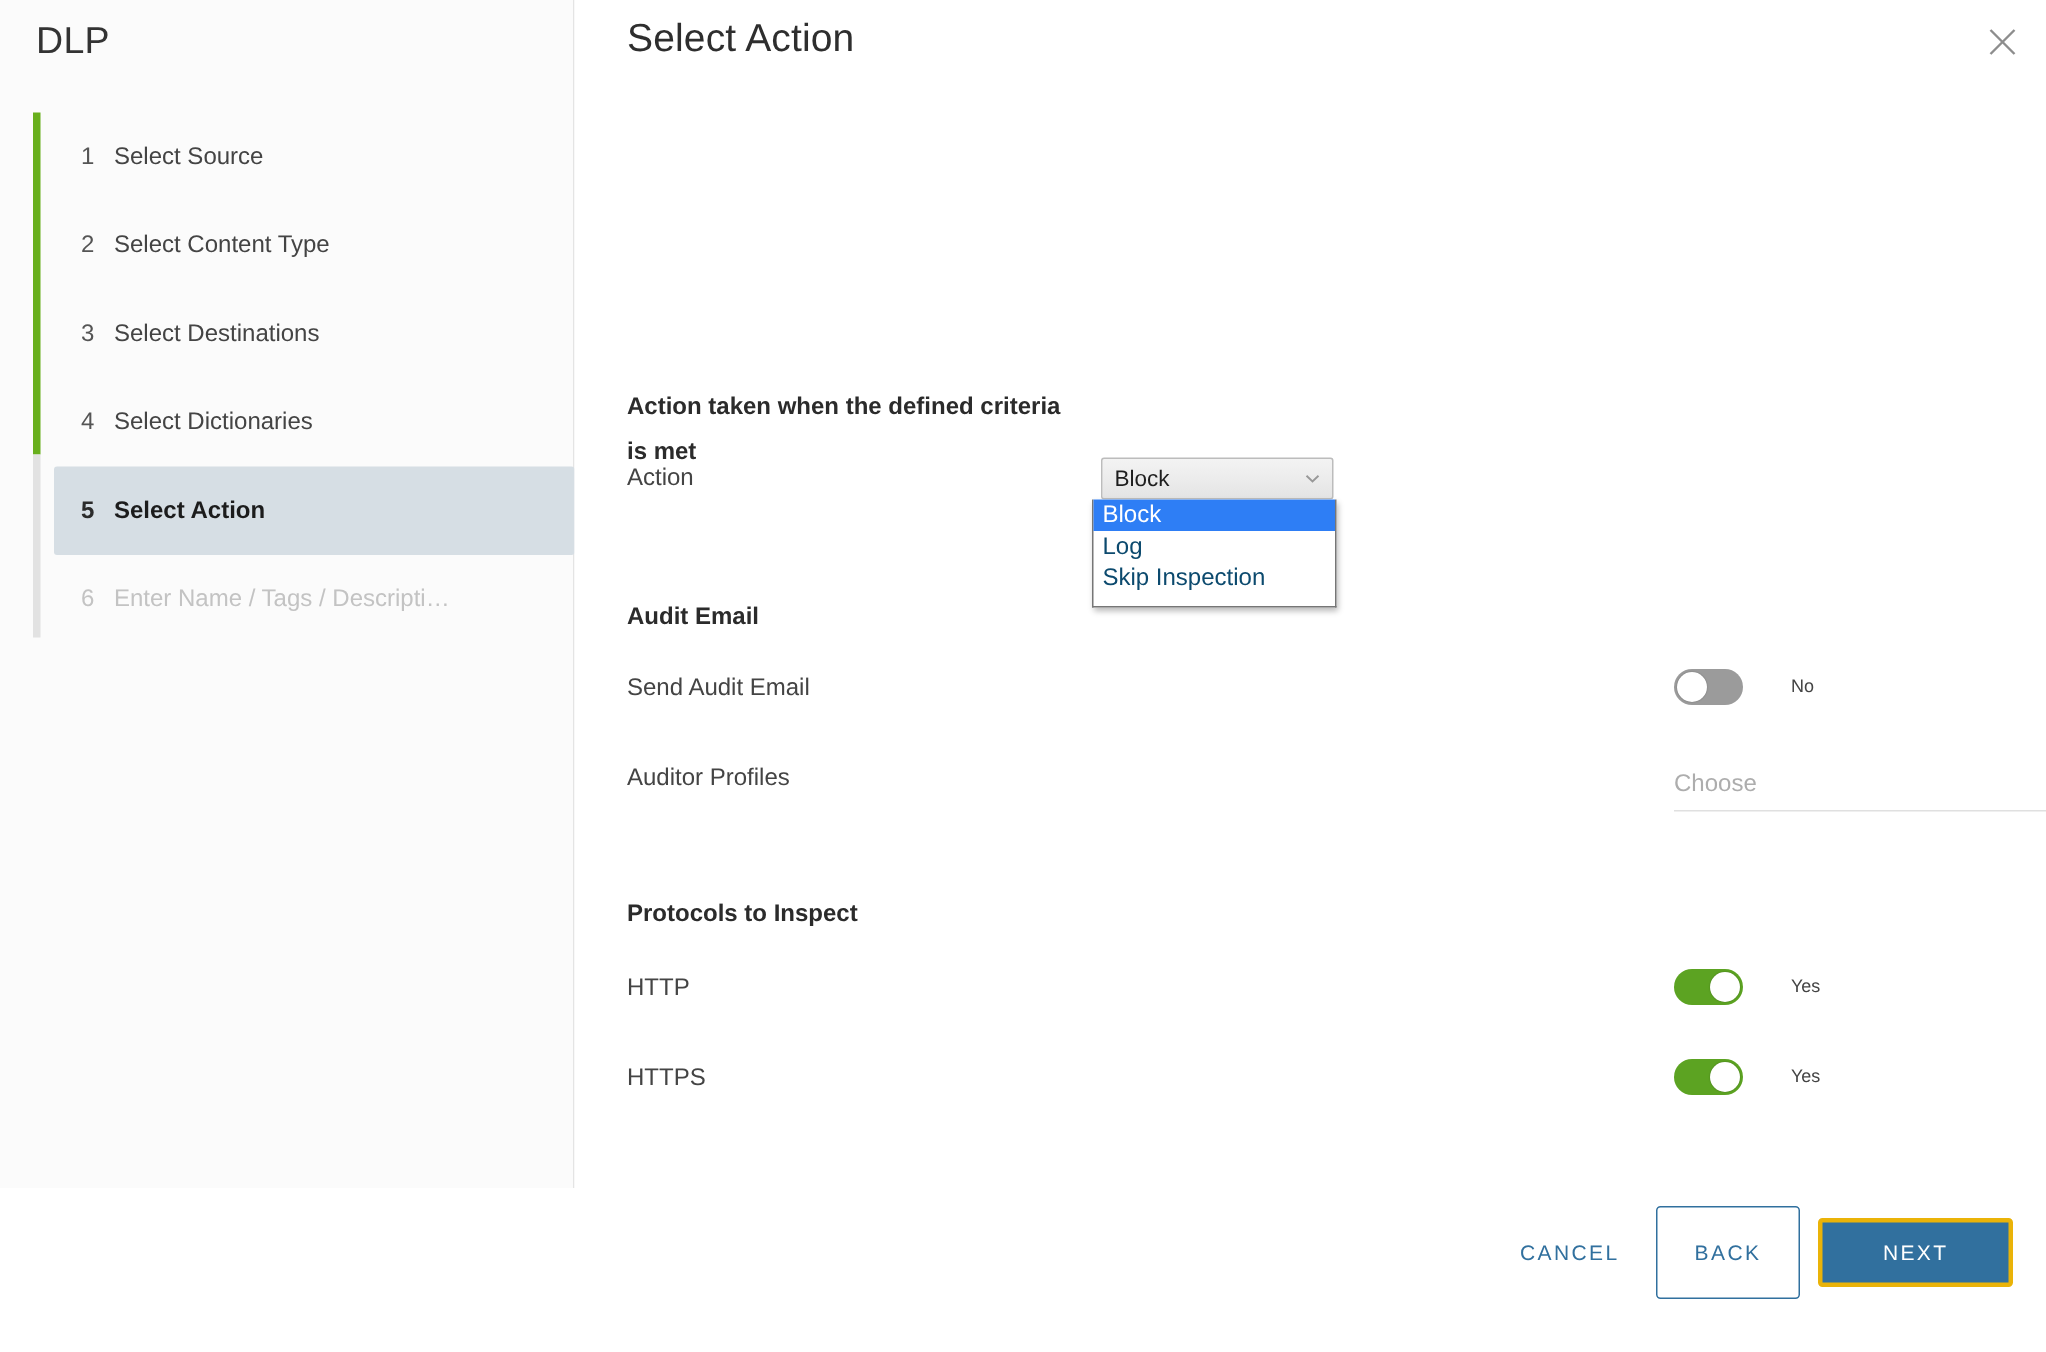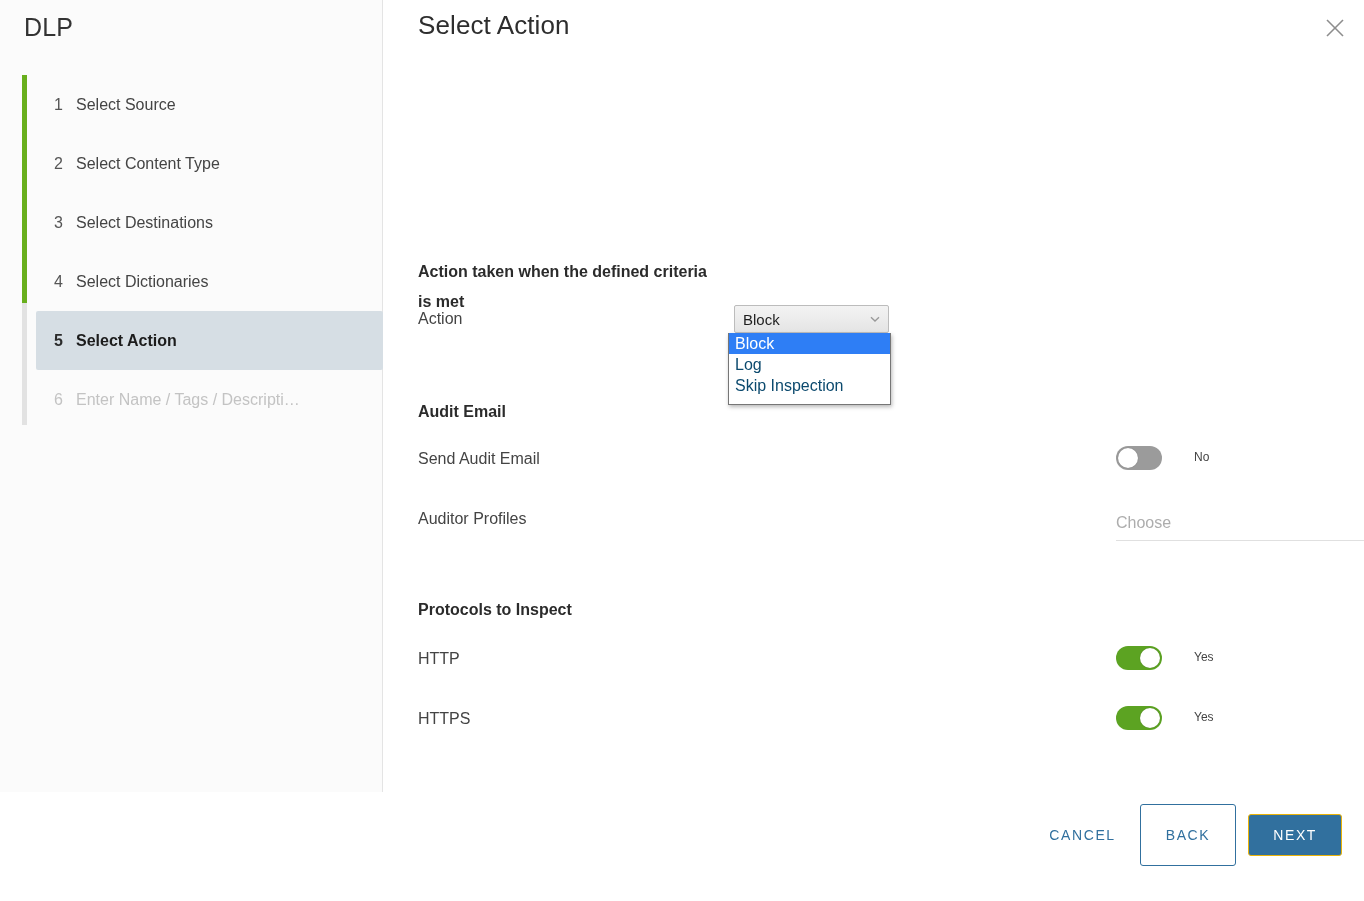--- a/index.html
+++ b/index.html
@@ -288,24 +288,24 @@
   .btn-outline {
     background: #ffffff;
     border: 1px solid #31709e;
     color: #31709e;
     border-radius: 3px;
     padding: 22px 25px;
     margin-right: 12px;
   }
   .btn-primary {
     background: #31709e;
-    border: 1px solid #eab308;
+    border: 3px solid #eab308;
     color: #ffffff;
     border-radius: 3px;
-    padding: 12px 24px;
+    padding: 12px 40px;
   }
 </style>
 </head>
 <body>
 
 <div class="app">
 
   <aside class="sidebar">
     <div class="sidebar-title">DLP</div>
 

